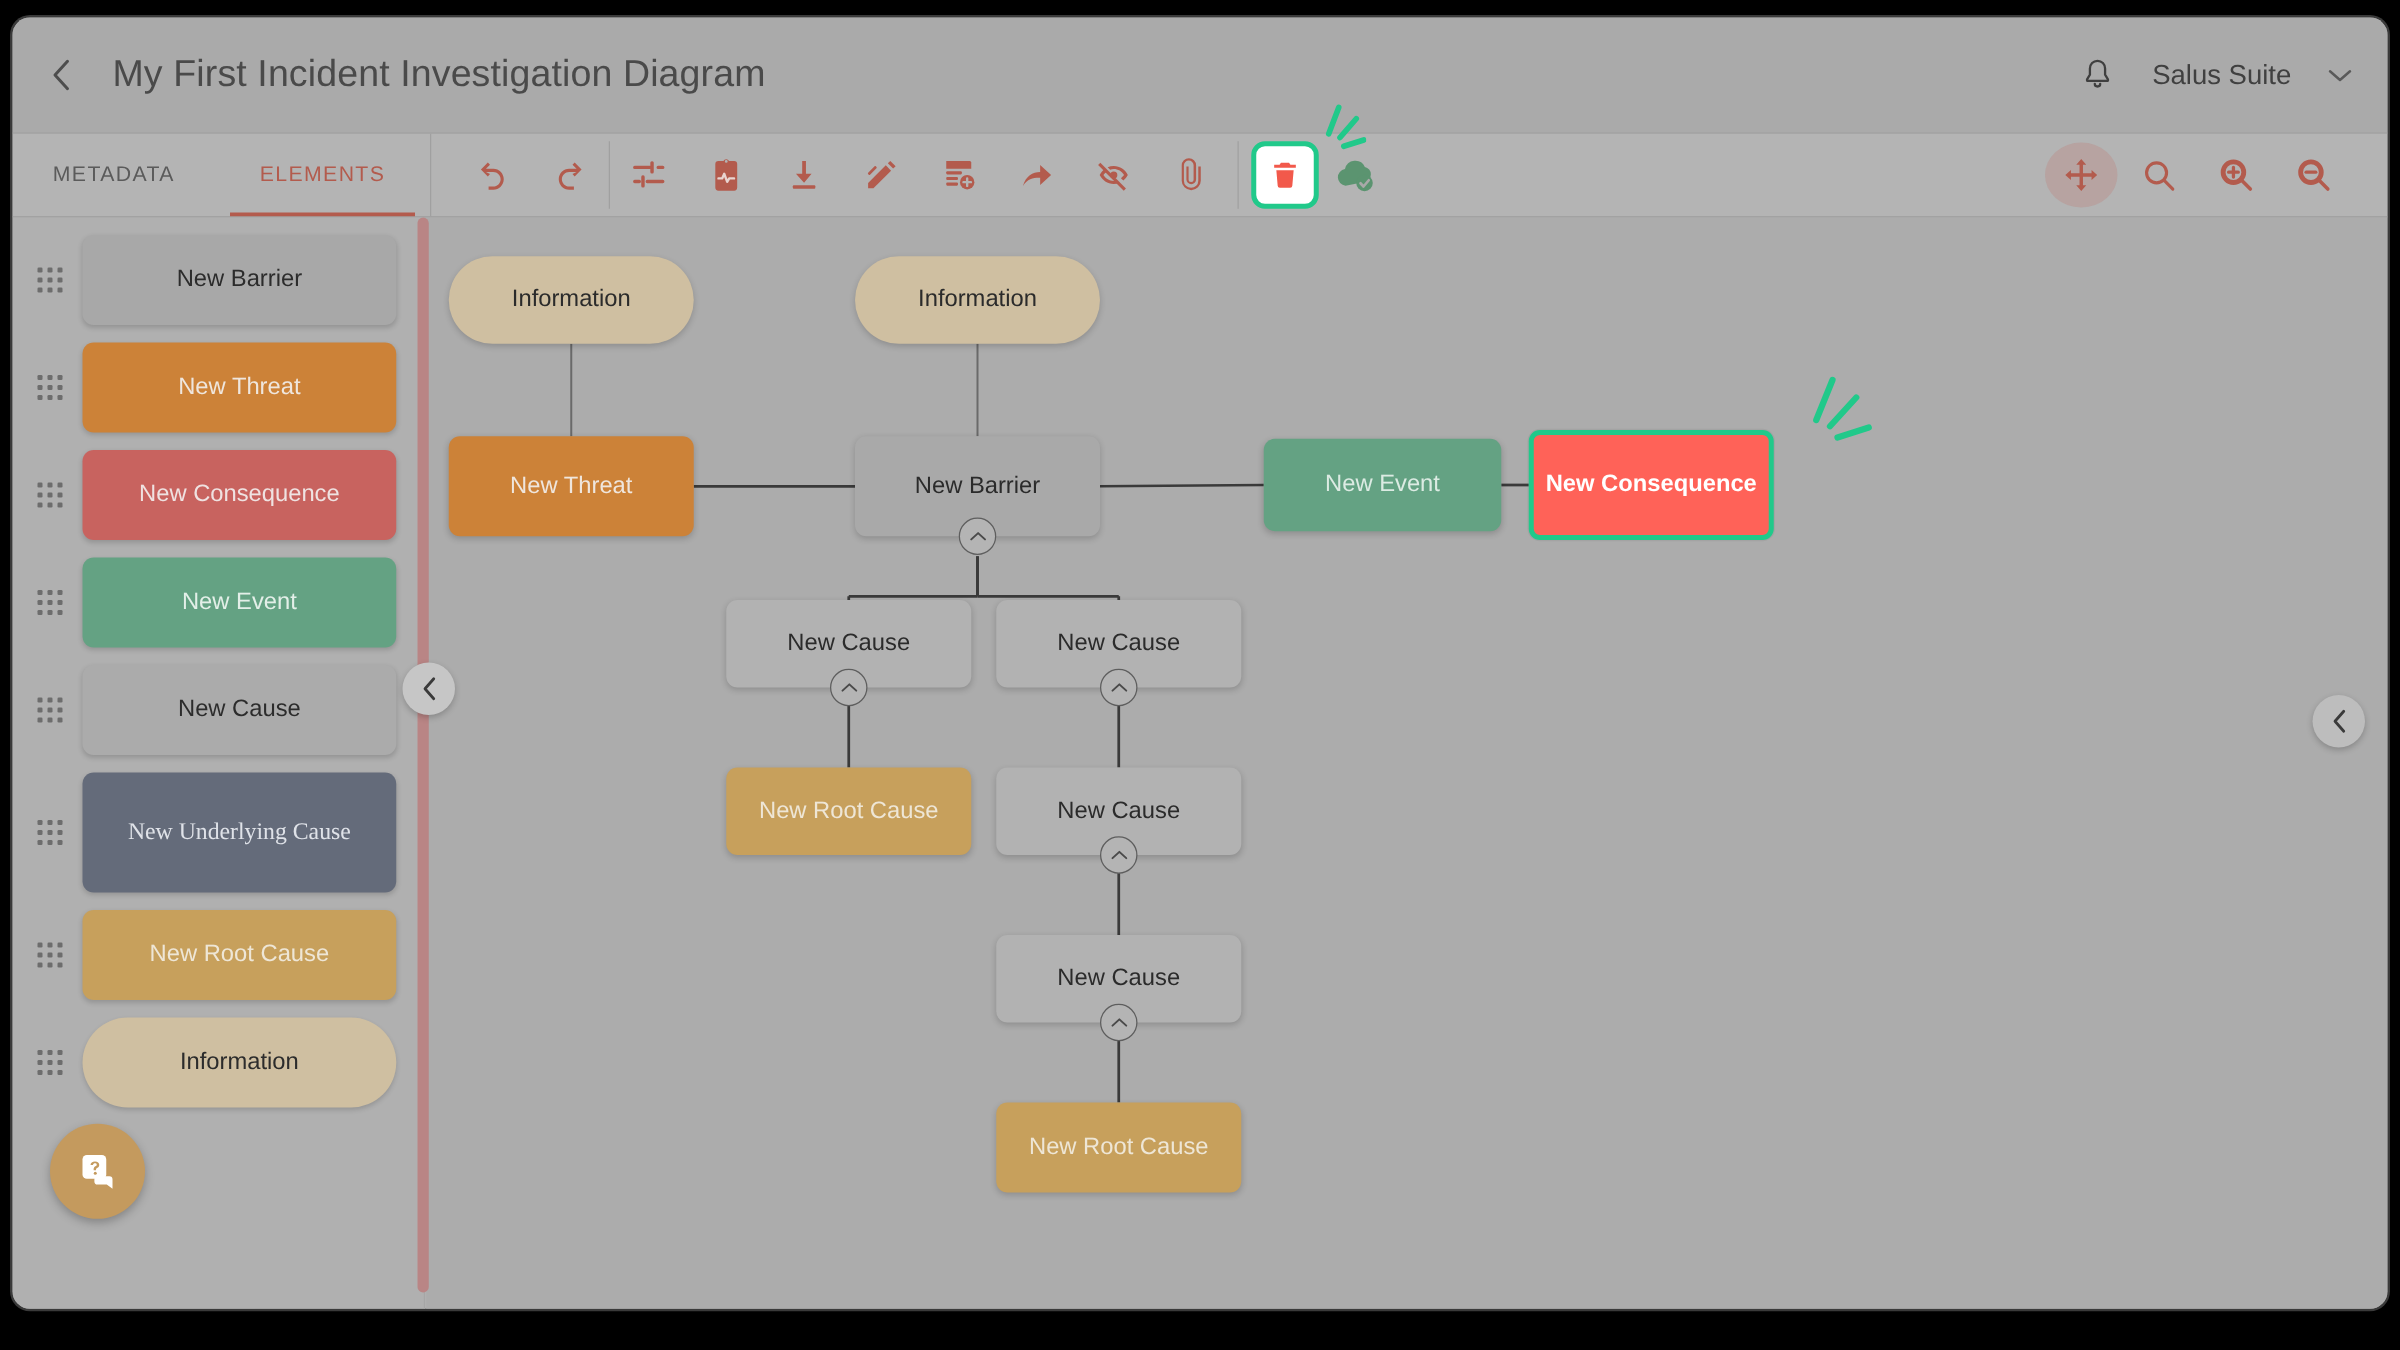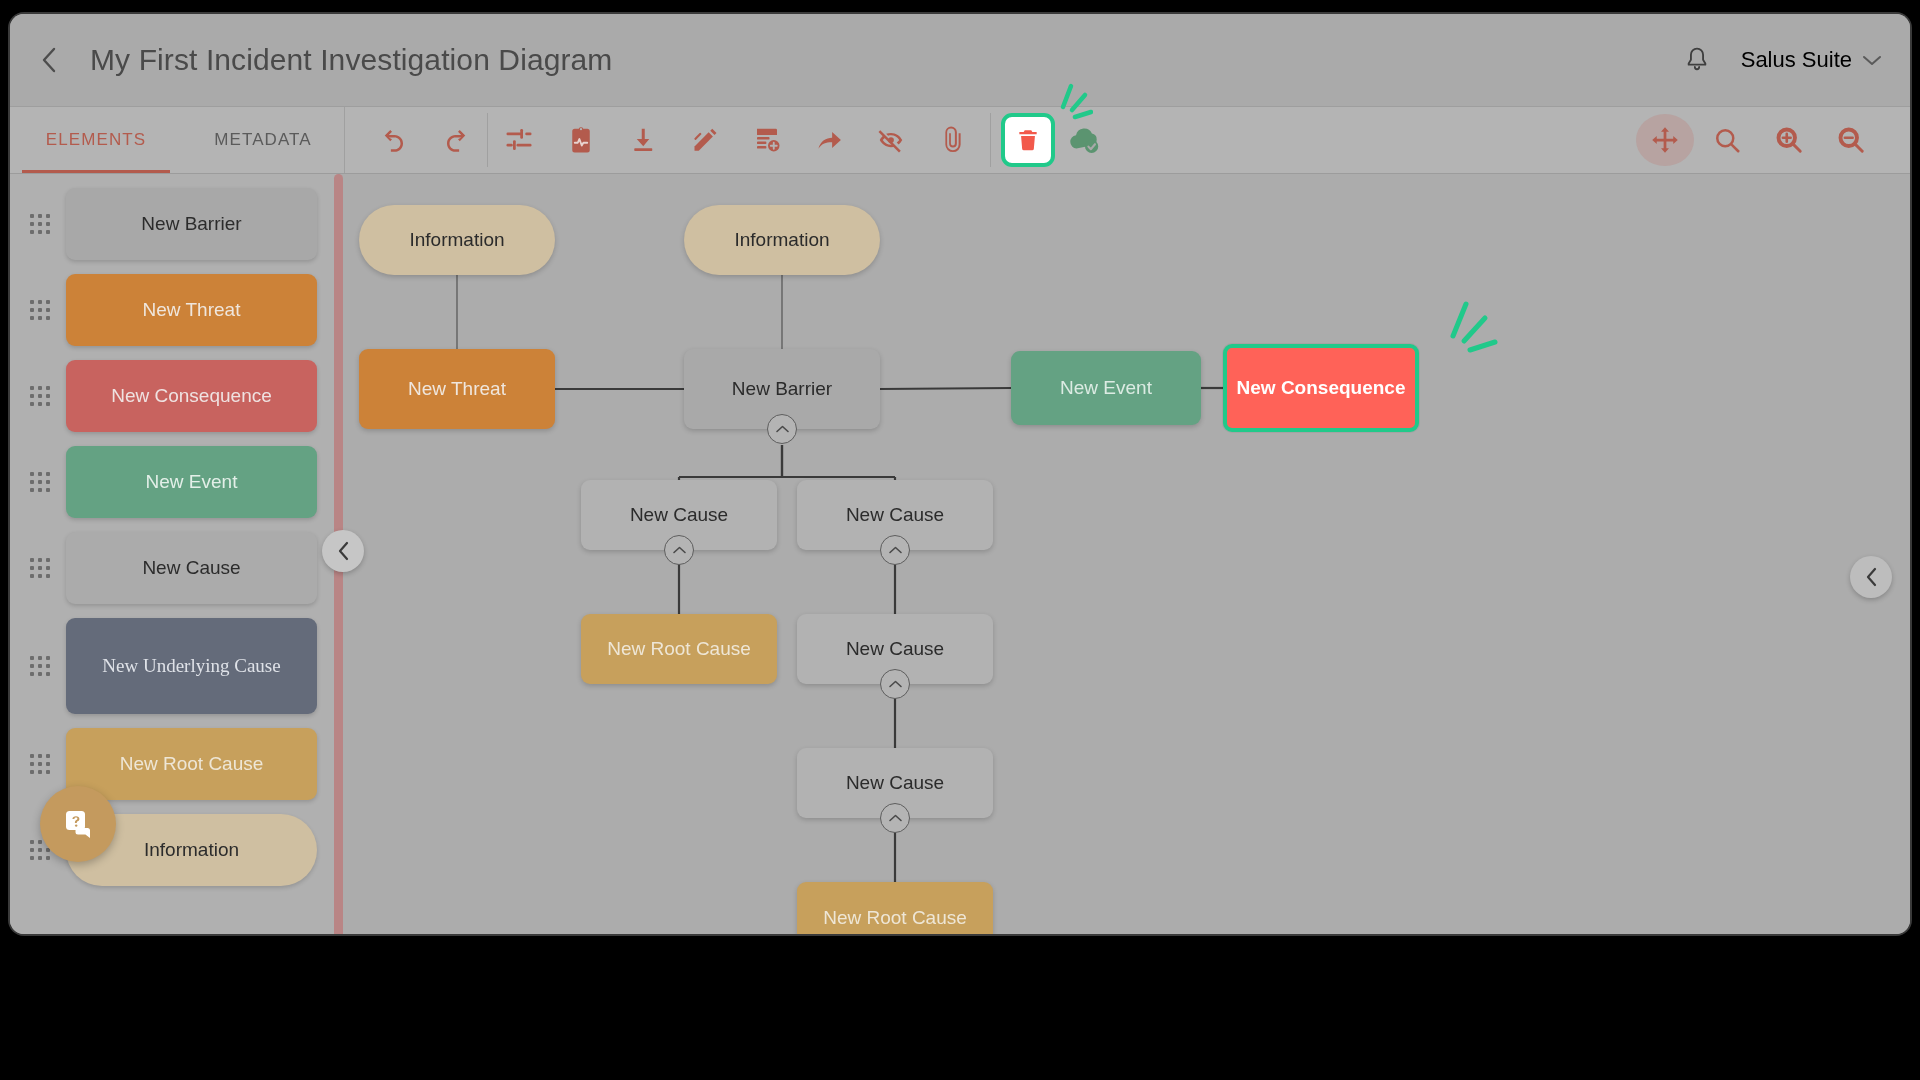--- a/index.html
+++ b/index.html
@@ -7,21 +7,21 @@
     width: 1920px; height: 1080px;
     background: #000;
     font-family: "Liberation Sans", sans-serif;
     overflow: hidden;
   }
 
   
   #app {
     position: absolute;
     left: 10px; top: 14px;
-    width: 1900px; height: 920px;
+    width: 1900px; height: 1033px;
     background: #b0b0b0;
     border-radius: 14px;
     overflow: hidden;
     box-shadow: 0 0 0 2px #3a3a3a;
   }
 
   
   #header {
     position: absolute; left: 0; top: 0;
     width: 100%; height: 93px;
@@ -38,22 +38,22 @@
   #page-title {
     font-size: 30px; color: #4a4a4a; margin-left: 18px;
     letter-spacing: .1px; white-space: nowrap;
   }
   #header-right {
     margin-left: auto; display: flex; align-items: center;
     padding-right: 28px; gap: 22px;
   }
   #bell-btn { width: 44px; height: 44px; display:flex; align-items:center; justify-content:center; cursor:pointer;}
   #account {
-    display: flex; align-items: center; gap: 10px;
-    font-size: 22px; color: #000000; cursor: pointer;
+    display: flex; align-items: center; gap: 29px;
+    font-size: 22px; color: #404040; cursor: pointer;
   }
 
   
   #toolbar {
     position: absolute; left: 0; top: 93px;
     width: 100%; height: 67px;
     background: #b4b4b4;
     display: flex; align-items: center;
     border-bottom: 1px solid #9c9c9c;
   }
@@ -215,25 +215,25 @@
         <span>Salus Suite</span>
         <svg width="20" height="13" viewBox="0 0 20 13">
           <path d="M2 3 L10 10 L18 3" stroke="#5a5a5a" stroke-width="2" fill="none" stroke-linecap="round" stroke-linejoin="round"></path>
         </svg>
       </div>
     </div>
   </div>
 
   <div id="toolbar">
     <div id="tabs">
+      <div class="tab t2">
+        <span>METADATA</span>
+      </div>
       <div class="tab t1 active">
         <span>ELEMENTS</span>
-      </div>
-      <div class="tab t2">
-        <span>METADATA</span>
       </div>
     </div>
     <div class="vdiv"></div>
 
     <div id="tool-icons">
 
       <div class="tool">
         <svg width="30" height="30" viewBox="0 0 24 24">
           <path d="M12.5 8H7.8l2.6-2.6-1.4-1.4L4.6 8.4 9 12.9l1.4-1.5L7.8 10h4.7c2.6 0 4.7 2.1 4.7 4.7S15.1 19.4 12.5 19.4h-3v2h3c3.7 0 6.7-3 6.7-6.7S16.2 8 12.5 8z"></path>
         </svg>

